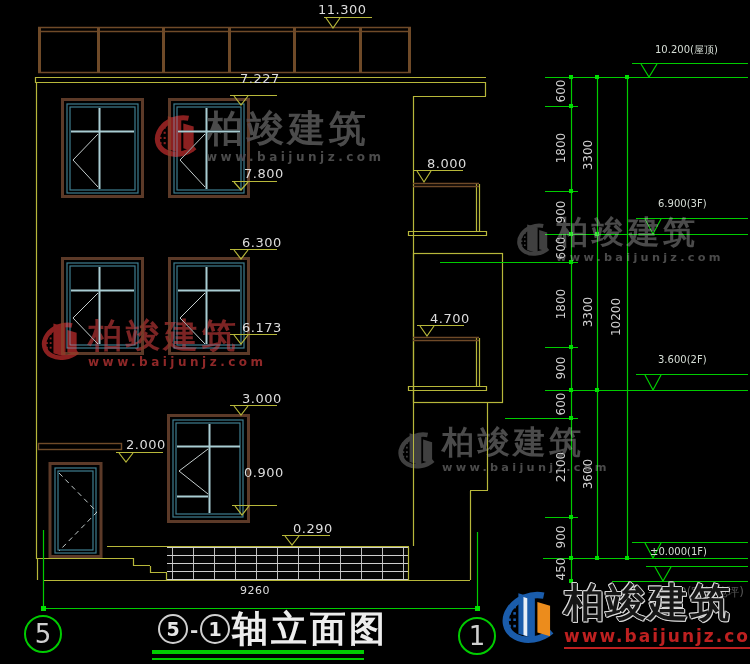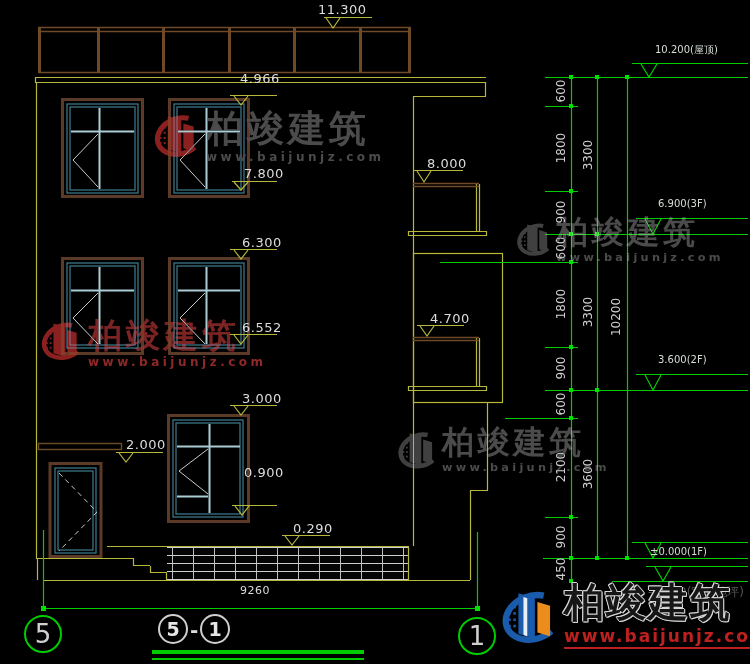--- a/index.html
+++ b/index.html
@@ -160,25 +160,25 @@
       <rect x="595" y="388" width="4" height="4"></rect>
         <rect x="595" y="556" width="4" height="4"></rect>
       <rect x="625" y="75" width="4" height="4"></rect>
         <rect x="625" y="556" width="4" height="4"></rect>
       <rect x="41" y="606" width="5" height="5"></rect>
         <rect x="475" y="606" width="5" height="5"></rect>
     </g>
   </svg>
 
   <div class="lab" style="left:318px;top:2px">11.300</div>
-  <div class="lab" style="left:240px;top:71px">4.966</div>
+  <div class="lab" style="left:240px;top:71px">7.227</div>
   <div class="lab" style="left:244px;top:166px">7.800</div>
   <div class="lab" style="left:427px;top:156px">8.000</div>
   <div class="lab" style="left:242px;top:235px">6.300</div>
-  <div class="lab" style="left:242px;top:320px">6.552</div>
+  <div class="lab" style="left:242px;top:320px">6.173</div>
   <div class="lab" style="left:430px;top:311px">4.700</div>
   <div class="lab" style="left:242px;top:391px">3.000</div>
   <div class="lab" style="left:126px;top:437px">2.000</div>
   <div class="lab" style="left:244px;top:465px">0.900</div>
   <div class="lab" style="left:293px;top:521px">0.290</div>
 
   <div class="glab" style="left:655px;top:43px">10.200(屋顶)</div>
   <div class="glab" style="left:658px;top:198px">6.900(3F)</div>
   <div class="glab" style="left:658px;top:354px">3.600(2F)</div>
   <div class="glab" style="left:650px;top:546px">±0.000(1F)</div>
@@ -206,20 +206,21 @@
   <div class="bubble" style="left:458px;top:617px;width:38px;height:38px">
     <span>1</span>
   </div>
   <div class="tcircle" style="left:158px;top:614px">
     <span>5</span>
   </div>
   <div class="lab" style="left:190px;top:618px;font-size:20px;font-weight:bold">-</div>
   <div class="tcircle" style="left:200px;top:614px">
     <span>1</span>
   </div>
+  <div class="title-text" style="left:232px;top:605px">轴立面图</div>
   <div class="uline" style="left:152px;top:650px;width:212px;height:4px"></div>
   <div class="uline" style="left:152px;top:658px;width:212px;height:2px"></div>
 
   <div class="wm wm1" style="left:142px;top:110px">
     <svg width="64" height="58" viewBox="0 0 60 56">
       <path d="M44,8 A22,17 -20 1 0 50,36" fill="none" stroke="#8b2020" stroke-width="5"></path>
       <path d="M24,6 L37,10 V42 L24,38 Z" fill="#8b2020"></path>
       <path d="M39,13 L49,16 V40 L39,37 Z" fill="#8b2020"></path>
       <g fill="#8b2020">
           <rect x="16" y="16" width="2" height="2"></rect>

